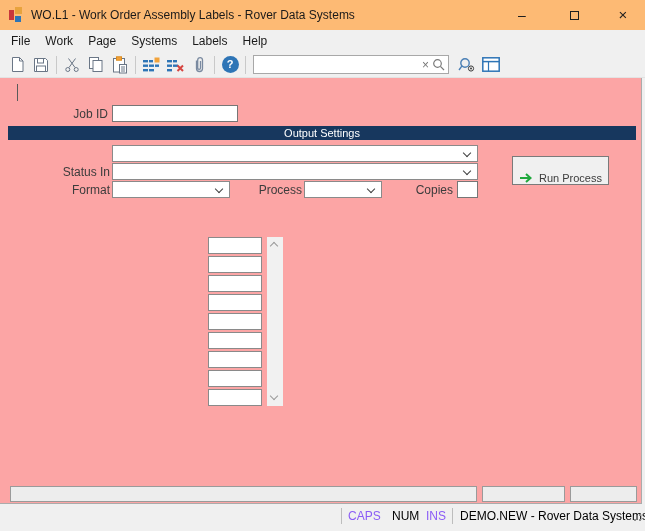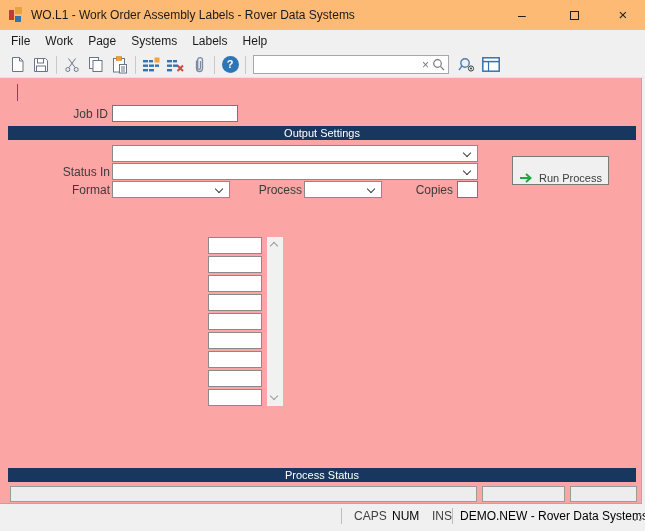--- a/index.html
+++ b/index.html
@@ -57,21 +57,21 @@
   #won-scroll { position:absolute; left:267px; top:159px; width:16px; height:169px; background:#f1f1f1; }
   .sb-chev { position:absolute; left:4px; width:6px; height:6px;
              border-right:1px solid #9a9a9a; border-bottom:1px solid #9a9a9a; }
   .sb-up { top:6px; transform:rotate(-135deg); }
   .sb-down { bottom:7px; transform:rotate(45deg); }
   .sfield { position:absolute; top:408px; height:16px; background:#ededed; border:1px solid #9a9a9a; font-size:11px; color:#333; }
   
   #statusbar { position:absolute; top:505px; left:0; width:645px; height:22px; background:#f0f0f0; font-size:12px; }
   .sb-sep { position:absolute; top:3px; width:1px; height:16px; background:#bdbdbd; }
   .sb-item { position:absolute; top:4px; white-space:nowrap; }
-  .sb-dim { color:#404040;margin-left:6px; }
+  .sb-dim { color:#8b5cf6; }
   .sb-on { color:#000; }
   .grip-dot { position:absolute; width:2px; height:2px; background:#8f8f8f; }
 </style>
 </head>
 <body>
 
 <div id="titlebar">
   <div id="appicon">
     <span class="r"></span>
       <span class="o"></span>
@@ -235,21 +235,20 @@
     <input value="" style="">
     <input value="" style="">
     <input value="" style="">
     <input value="" style="">
   </div>
   <div id="won-scroll">
     <span class="sb-chev sb-up"></span>
     <span class="sb-chev sb-down"></span>
   </div>
 
-  <div class="bar" style="top:390px">Process Status</div>
   <div class="sfield" style="left:10px;width:467px"></div>
   <div class="sfield" style="left:482px;width:83px"></div>
   <div class="sfield" style="left:570px;width:67px"></div>
 </div>
 
 <div id="statusbar">
   <div class="sb-sep" style="left:341px"></div>
   <span class="sb-item sb-dim" style="left:348px">CAPS</span>
   <span class="sb-item sb-on" style="left:392px">NUM</span>
   <span class="sb-item sb-dim" style="left:426px">INS</span>

